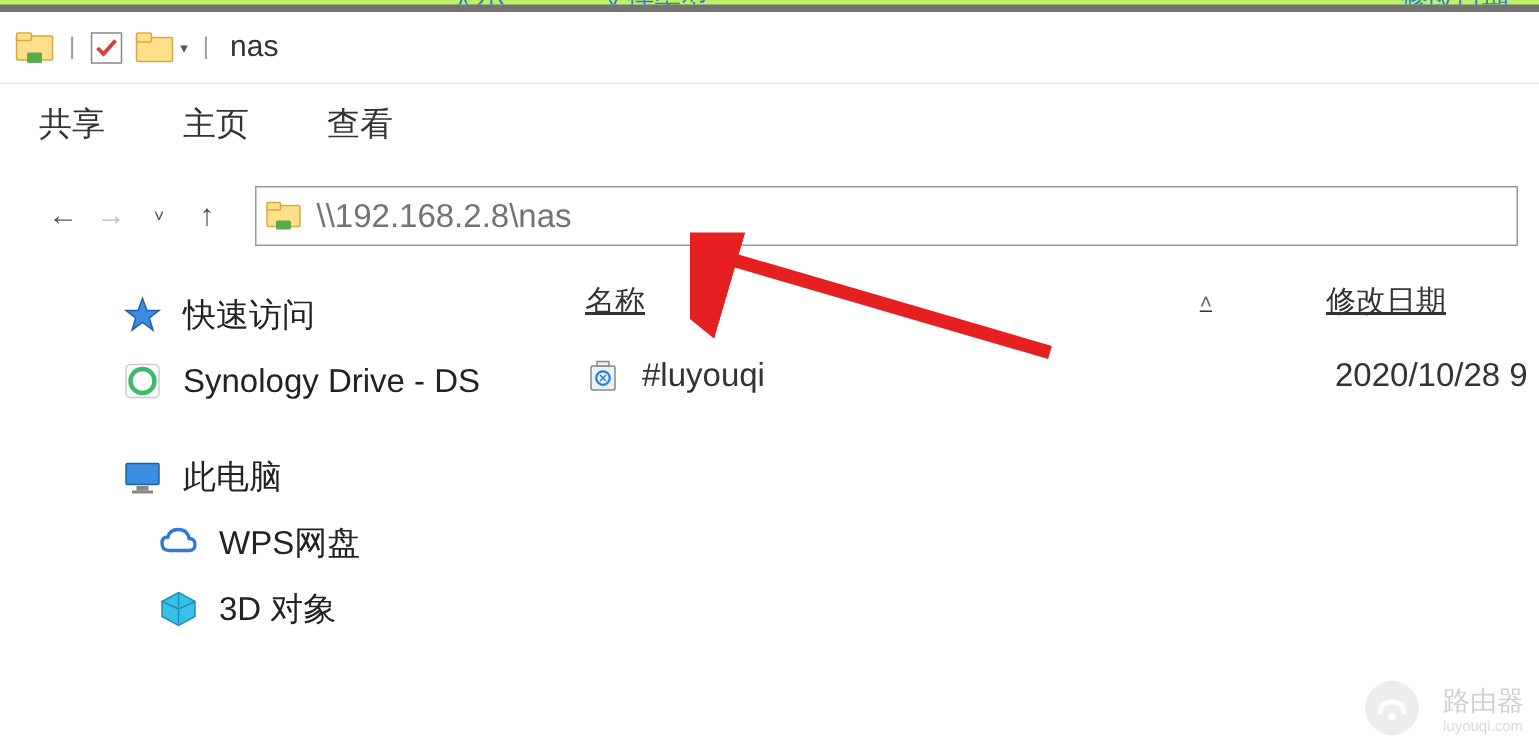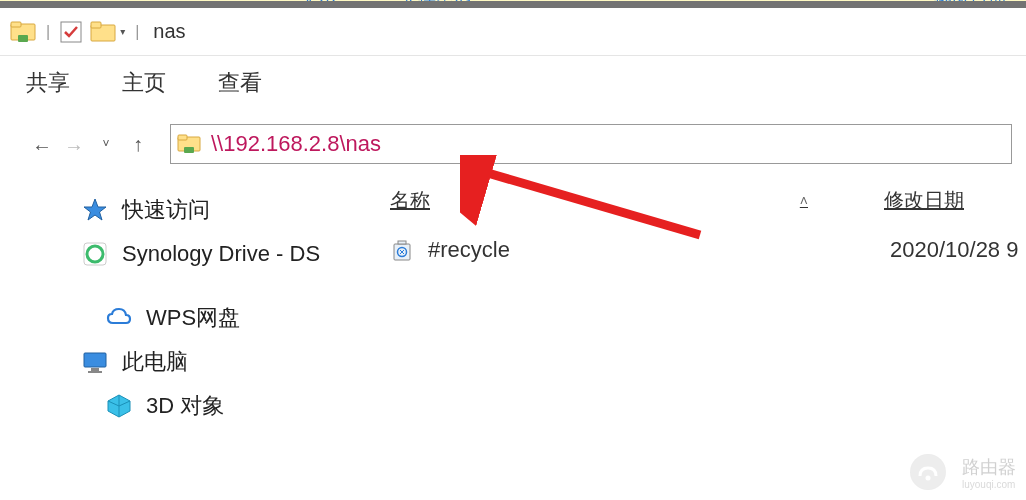--- a/index.html
+++ b/index.html
@@ -1,18 +1,18 @@
 <!DOCTYPE html>
 <html><head>
   <meta charset="utf-8">
   <style>
     * { margin: 0; padding: 0; box-sizing: border-box; font-family: "Microsoft YaHei", "Segoe UI", sans-serif; }
     body { width: 1026px; height: 500px; background: #fff; overflow: hidden; position: relative; }
     
-    .top-fragment { height: 8px; border-bottom: 7px solid #737373; background: #fef9c3; position: relative; overflow: hidden; }
+    .top-fragment { height: 8px; border-bottom: 5px solid #737373; background: #bef264; position: relative; overflow: hidden; }
     .top-fragment .frag-text1 { position: absolute; left: 300px; top: -12px; color: #2b7cd8; font-size: 18px; }
     .top-fragment .frag-text2 { position: absolute; left: 400px; top: -12px; color: #2b7cd8; font-size: 18px; }
     .top-fragment .frag-text3 { position: absolute; right: 20px; top: -12px; color: #2b7cd8; font-size: 18px; }
     
     .title-bar { height: 48px; display: flex; align-items: center; padding-left: 10px; background: #fff; border-bottom: 1px solid #e5e5e5; }
     .title-bar .folder-icon { width: 26px; height: 22px; margin-right: 4px; }
     .title-bar .sep { color: #999; margin: 0 6px; font-size: 16px; }
     .title-bar .checkbox-icon { width: 22px; height: 22px; margin: 0 4px; }
     .title-bar .folder-icon2 { width: 26px; height: 22px; margin: 0 4px; }
     .title-bar .dropdown-icon { font-size: 10px; color: #555; margin: 0 4px 0 0; }
@@ -21,21 +21,21 @@
     .ribbon { height: 54px; display: flex; align-items: stretch; background: #fff; }
     .ribbon .tab { padding: 0 26px; display: flex; align-items: center; font-size: 22px; color: #333; cursor: pointer; }
     .ribbon .tab.file { background: #1979ca; color: #fff; }
     
     .nav-bar { height: 52px; display: flex; align-items: center; padding: 8px 14px 8px 28px; gap: 4px; background: #fff; margin-top: 8px; }
     .nav-btn { width: 28px; height: 28px; display: flex; align-items: center; justify-content: center; font-size: 20px; color: #555; cursor: pointer; }
     .nav-btn.disabled { color: #bbb; }
     .nav-btn.small { font-size: 12px; }
     .address-box { flex: 1; height: 40px; border: 1px solid #999; display: flex; align-items: center; margin-left: 14px; padding-left: 6px; }
     .address-box .addr-folder-icon { width: 24px; height: 20px; margin-right: 10px; }
-    .address-box .addr-text { font-size: 22px; color: #be185d; }
+    .address-box .addr-text { font-size: 22px; color: #737373; }
     
     .content-area { display: flex; height: calc(100% - 170px); position: relative; }
     
     .sidebar { width: 328px; padding: 18px 0 0 38px; margin-left: 44px; }
     .side-item { display: flex; align-items: center; height: 44px; font-size: 22px; color: #222; cursor: pointer; }
     .side-item .side-icon { width: 26px; height: 26px; margin-right: 14px; display: flex; align-items: center; justify-content: center; }
     .side-gap { height: 20px; }
     .side-item.sub { padding-left: 24px; }
     
     .main-panel { flex: 1; }
@@ -127,37 +127,37 @@
     <div class="side-item">
       <span class="side-icon">
         <svg viewBox="0 0 26 26">
             <rect x="2" y="2" width="22" height="22" rx="3" fill="#fff" stroke="#ccc"></rect>
             <circle cx="13" cy="13" r="8" fill="none" stroke="#3cbb6c" stroke-width="3"></circle>
           </svg>
       </span>
       <span>Synology Drive - DS</span>
     </div>
     <div class="side-gap"></div>
-    <div class="side-item sub">
-      <span class="side-icon">
-        <svg viewBox="0 0 26 26">
-            <path d="M7 18 Q2 18 2 13 Q2 9 6 9 Q7 4 13 4 Q19 4 20 10 Q24 10 24 14 Q24 18 20 18 Z" fill="none" stroke="#2b7cd8" stroke-width="2.2"></path>
-          </svg>
-      </span>
-      <span>WPS网盘</span>
-    </div>
     <div class="side-item">
       <span class="side-icon">
         <svg viewBox="0 0 26 26">
             <rect x="2" y="4" width="22" height="14" rx="1" fill="#3a8de0" stroke="#2060a0"></rect>
             <rect x="9" y="19" width="8" height="3" fill="#888"></rect>
             <rect x="6" y="22" width="14" height="2" fill="#888"></rect>
           </svg>
       </span>
       <span>此电脑</span>
+    </div>
+    <div class="side-item sub">
+      <span class="side-icon">
+        <svg viewBox="0 0 26 26">
+            <path d="M7 18 Q2 18 2 13 Q2 9 6 9 Q7 4 13 4 Q19 4 20 10 Q24 10 24 14 Q24 18 20 18 Z" fill="none" stroke="#2b7cd8" stroke-width="2.2"></path>
+          </svg>
+      </span>
+      <span>WPS网盘</span>
     </div>
     <div class="side-item sub">
       <span class="side-icon">
         <svg viewBox="0 0 26 26">
             <path d="M13 2 L24 8 L24 18 L13 24 L2 18 L2 8 Z" fill="#3ac0e8" stroke="#1a90b8"></path>
             <path d="M13 2 L13 13 L24 8 M13 13 L2 8 M13 13 L13 24" stroke="#1a90b8" fill="none"></path>
           </svg>
       </span>
       <span>3D 对象</span>
     </div>
@@ -175,21 +175,21 @@
     </div>
     <div class="file-row">
       <span class="file-icon">
         <svg viewBox="0 0 24 24">
             <rect x="4" y="6" width="16" height="16" rx="1" fill="#e8f0f8" stroke="#888"></rect>
             <rect x="8" y="3" width="8" height="3" fill="#e8f0f8" stroke="#888"></rect>
             <circle cx="12" cy="14" r="4.5" fill="none" stroke="#2b7cd8" stroke-width="1.5"></circle>
             <path d="M10 12 L14 16 M14 12 L10 16" stroke="#2b7cd8"></path>
           </svg>
       </span>
-      <span class="file-name">#recycle</span>
+      <span class="file-name">#luyouqi</span>
       <span class="file-date">2020/10/28 9</span>
     </div>
   </div>
 </div>
 
 <svg class="arrow-annotation" width="260" height="100">
   <defs>
     <marker id="ah" markerWidth="14" markerHeight="14" refX="2" refY="6" orient="auto">
       <path d="M0 0 L14 6 L0 12 Z" fill="#e62020"></path>
     </marker>

